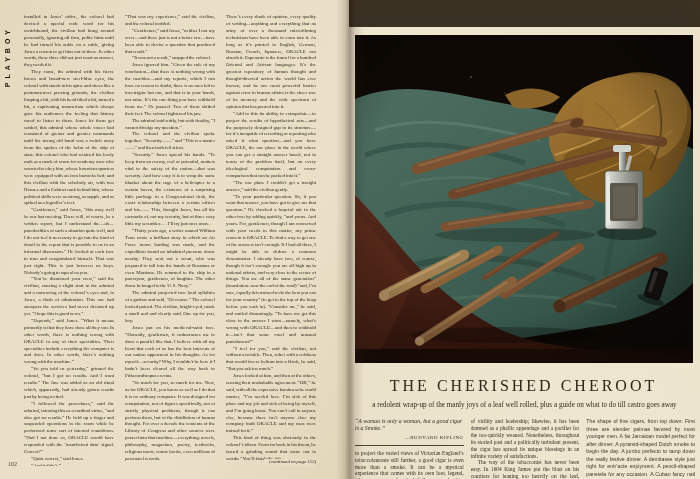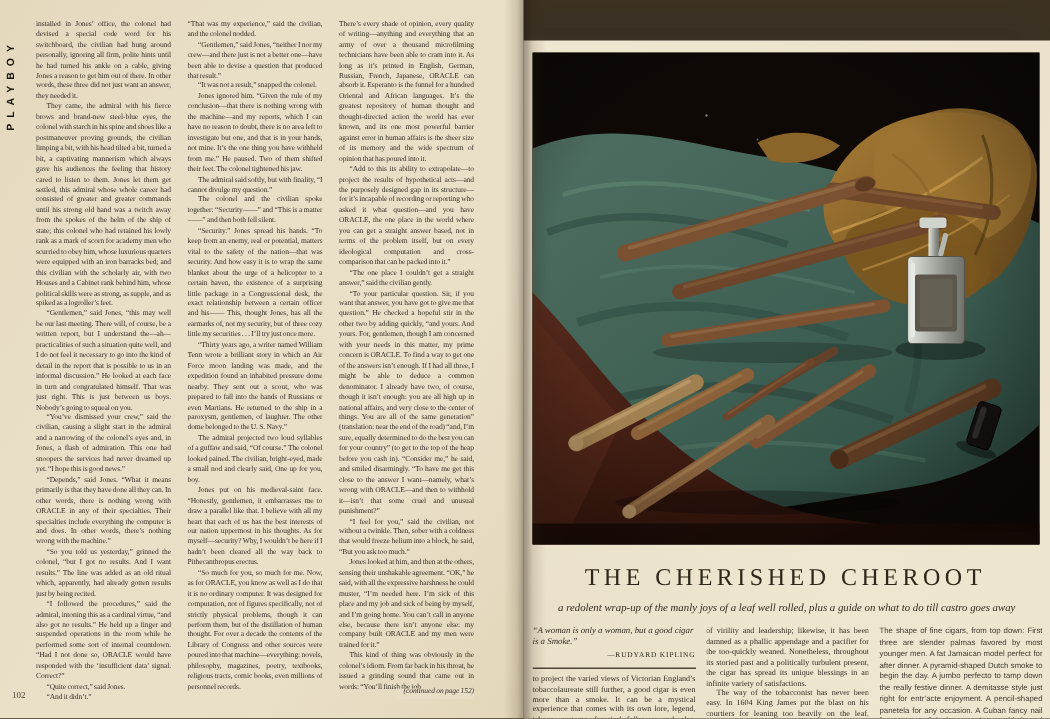--- a/index.html
+++ b/index.html
@@ -32,21 +32,21 @@
 
   
   .page-right { position:relative; width:351px; height:479px;
                 background:linear-gradient(60deg,#eae0c8 0%, #efe6d1 45%, #ece2cb 100%);margin-top:27px; }
   .photo { position:absolute; left:6px; top:8px; width:338px; height:328px; background:#0e0905; }
   .photo svg { display:block; }
   .art-title { position:absolute; top:349px; left:0; width:349px; text-align:center;
                font-size:16px; line-height:20px; letter-spacing:3px; color:#2e2719;
                white-space:nowrap; }
   .art-sub { position:absolute; top:374px; left:4px; width:343px; text-align:center;
-             font-style:italic; font-size:7.2px; color:#33291c; white-space:nowrap; }
+             font-size:7.2px; color:#33291c; white-space:nowrap; }
   .rcols { position:absolute; left:6px; right:5px; top:391px; bottom:0; display:flex; gap:7px; }
   .rcol { flex:1 1 0; overflow:hidden; font-size:5.4px; line-height:6.9px; text-align:justify; }
   .rcol p { margin:0; }
   .rcol p + p { text-indent:7px; }
   .quote { font-style:italic; font-size:5.9px; line-height:7.4px; text-align:left; }
   .quote-attr { text-align:right; font-size:4.9px; letter-spacing:.6px; margin:2px 0 3px; color:#2c2518; }
   .col-rule { border:none; border-top:1px solid #4d4434; margin:2px 0 4px; }
   .caption { font-family:"Liberation Sans", sans-serif; font-size:5.2px; line-height:7.5px;
              color:#3e382c; text-align:justify; letter-spacing:0; }
   .pageno-right { position:absolute; right:6px; bottom:9px; font-size:6px; color:#4a4236; }

